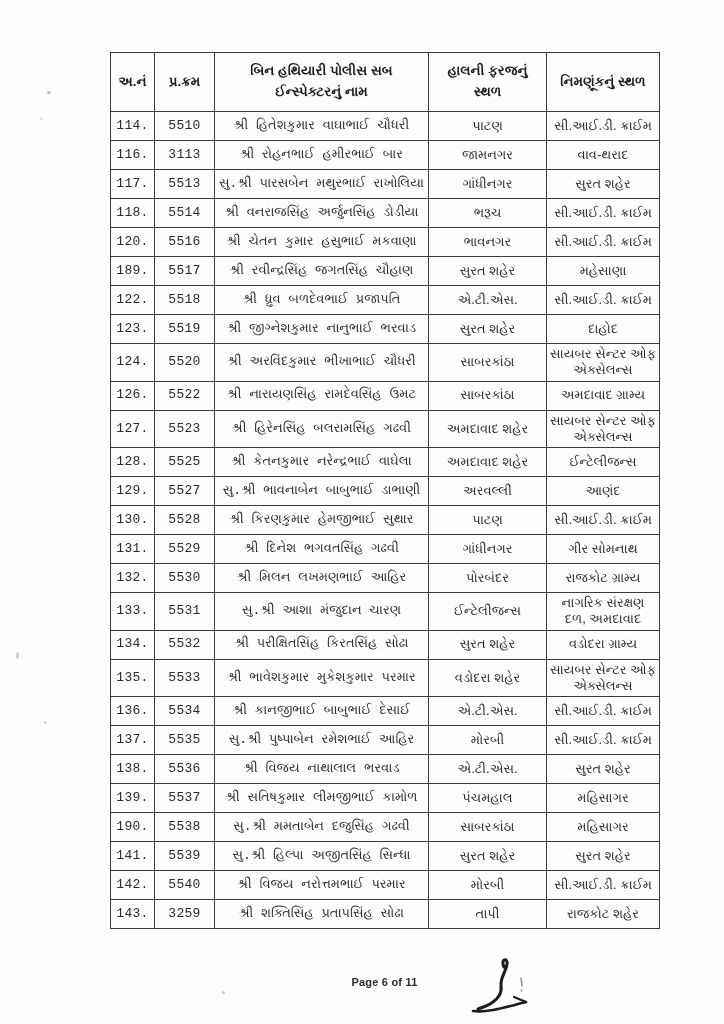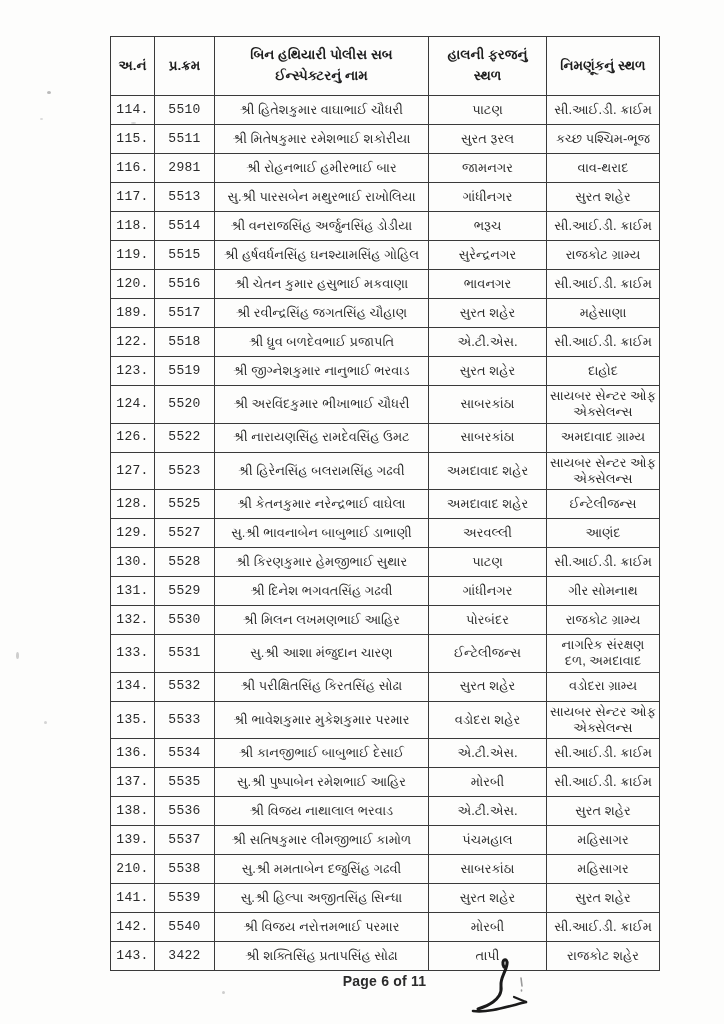--- a/index.html
+++ b/index.html
@@ -17,21 +17,21 @@
   .speck.s1 { left: 47px;  top: 91px;  width: 4px; height: 3px; }
   .speck.s2 { left: 131px; top: 122px; width: 5px; height: 2px; opacity: .6; }
   .speck.s3 { left: 16px;  top: 652px; width: 3px; height: 7px; opacity: .7; }
   .speck.s4 { left: 44px;  top: 721px; width: 3px; height: 3px; opacity: .6; }
   .speck.s5 { left: 222px; top: 991px; width: 3px; height: 3px; opacity: .7; }
   .speck.s6 { left: 40px;  top: 118px; width: 3px; height: 2px; opacity: .5; }
 
   table.roster {
     position: absolute;
     left: 110px;
-    top: 36px;
+    top: 52px;
     width: 549px;
     border-collapse: collapse;
     table-layout: fixed;
   }
   table.roster th, table.roster td {
     border: 1.5px solid #3a3a3a;
     vertical-align: middle;
     overflow: hidden;
   }
   table.roster thead th {
@@ -54,33 +54,34 @@
   td.col-sr, td.col-no {
     font-family: Liberation Mono, monospace;
     font-size: 15.5px;
     color: #1b1b1b;
     letter-spacing: .3px;
   }
   td.col-name {
     text-align: left;
     padding-left: 9px;
     font-size: 13.2px;
+    font-family: Liberation Mono, monospace;
   }
   td.col-current { font-size: 13px; }
   td.col-appointment { font-size: 12.3px; }
 
   .footer {
     position: absolute;
     left: 110px;
     top: 972px;
     width: 549px;
     text-align: center;
   }
   .footer span {
-    font-size: 14px;
+    font-size: 11px;
     font-weight: 600;
     color: #2b2b2b;
     letter-spacing: .2px;
   }
   svg.signature {
     position: absolute;
     left: 448px;
     top: 933px;
   }
 </style>
@@ -115,55 +116,41 @@
     </thead>
     <tbody>
         <tr>
           <td class="col-sr">114.</td>
           <td class="col-no">5510</td>
           <td class="col-name">શ્રી હિતેશકુમાર વાઘાભાઈ ચૌધરી</td>
           <td class="col-current">પાટણ</td>
           <td class="col-appointment">સી.આઈ.ડી. ક્રાઈમ</td>
         </tr>
         <tr>
-          <td class="col-sr">115.</td>
-          <td class="col-no">5511</td>
-          <td class="col-name">શ્રી મિતેષકુમાર રમેશભાઈ શકોરીયા</td>
-          <td class="col-current">સુરત રૂરલ</td>
-          <td class="col-appointment">કચ્છ પશ્ચિમ-ભૂજ</td>
-        </tr>
-        <tr>
           <td class="col-sr">116.</td>
-          <td class="col-no">2981</td>
+          <td class="col-no">3113</td>
           <td class="col-name">શ્રી રોહનભાઈ હમીરભાઈ બાર</td>
           <td class="col-current">જામનગર</td>
           <td class="col-appointment">વાવ-થરાદ</td>
         </tr>
         <tr>
           <td class="col-sr">117.</td>
           <td class="col-no">5513</td>
           <td class="col-name">સુ.શ્રી પારસબેન મથુરભાઈ રાખોલિયા</td>
           <td class="col-current">ગાંધીનગર</td>
           <td class="col-appointment">સુરત શહેર</td>
         </tr>
         <tr>
           <td class="col-sr">118.</td>
           <td class="col-no">5514</td>
           <td class="col-name">શ્રી વનરાજસિંહ અર્જુનસિંહ ડોડીયા</td>
           <td class="col-current">ભરૂચ</td>
           <td class="col-appointment">સી.આઈ.ડી. ક્રાઈમ</td>
         </tr>
         <tr>
-          <td class="col-sr">119.</td>
-          <td class="col-no">5515</td>
-          <td class="col-name">શ્રી હર્ષવર્ધનસિંહ ઘનશ્યામસિંહ ગોહિલ</td>
-          <td class="col-current">સુરેન્દ્રનગર</td>
-          <td class="col-appointment">રાજકોટ ગ્રામ્ય</td>
-        </tr>
-        <tr>
           <td class="col-sr">120.</td>
           <td class="col-no">5516</td>
           <td class="col-name">શ્રી ચેતન કુમાર હસુભાઈ મકવાણા</td>
           <td class="col-current">ભાવનગર</td>
           <td class="col-appointment">સી.આઈ.ડી. ક્રાઈમ</td>
         </tr>
         <tr>
           <td class="col-sr">189.</td>
           <td class="col-no">5517</td>
           <td class="col-name">શ્રી રવીન્દ્રસિંહ જગતસિંહ ચૌહાણ</td>
@@ -283,21 +270,21 @@
           <td class="col-appointment">સુરત શહેર</td>
         </tr>
         <tr>
           <td class="col-sr">139.</td>
           <td class="col-no">5537</td>
           <td class="col-name">શ્રી સતિષકુમાર લીમજીભાઈ કામોળ</td>
           <td class="col-current">પંચમહાલ</td>
           <td class="col-appointment">મહિસાગર</td>
         </tr>
         <tr>
-          <td class="col-sr">210.</td>
+          <td class="col-sr">190.</td>
           <td class="col-no">5538</td>
           <td class="col-name">સુ.શ્રી મમતાબેન દજુસિંહ ગઢવી</td>
           <td class="col-current">સાબરકાંઠા</td>
           <td class="col-appointment">મહિસાગર</td>
         </tr>
         <tr>
           <td class="col-sr">141.</td>
           <td class="col-no">5539</td>
           <td class="col-name">સુ.શ્રી હિલ્પા અજીતસિંહ સિન્ધા</td>
           <td class="col-current">સુરત શહેર</td>
@@ -305,21 +292,21 @@
         </tr>
         <tr>
           <td class="col-sr">142.</td>
           <td class="col-no">5540</td>
           <td class="col-name">શ્રી વિજય નરોત્તમભાઈ પરમાર</td>
           <td class="col-current">મોરબી</td>
           <td class="col-appointment">સી.આઈ.ડી. ક્રાઈમ</td>
         </tr>
         <tr>
           <td class="col-sr">143.</td>
-          <td class="col-no">3422</td>
+          <td class="col-no">3259</td>
           <td class="col-name">શ્રી શક્તિસિંહ પ્રતાપસિંહ સોઢા</td>
           <td class="col-current">તાપી</td>
           <td class="col-appointment">રાજકોટ શહેર</td>
         </tr>
       </tbody>
   </table>
 
   <div class="footer">
     <span>Page 6 of 11</span>
   </div>

